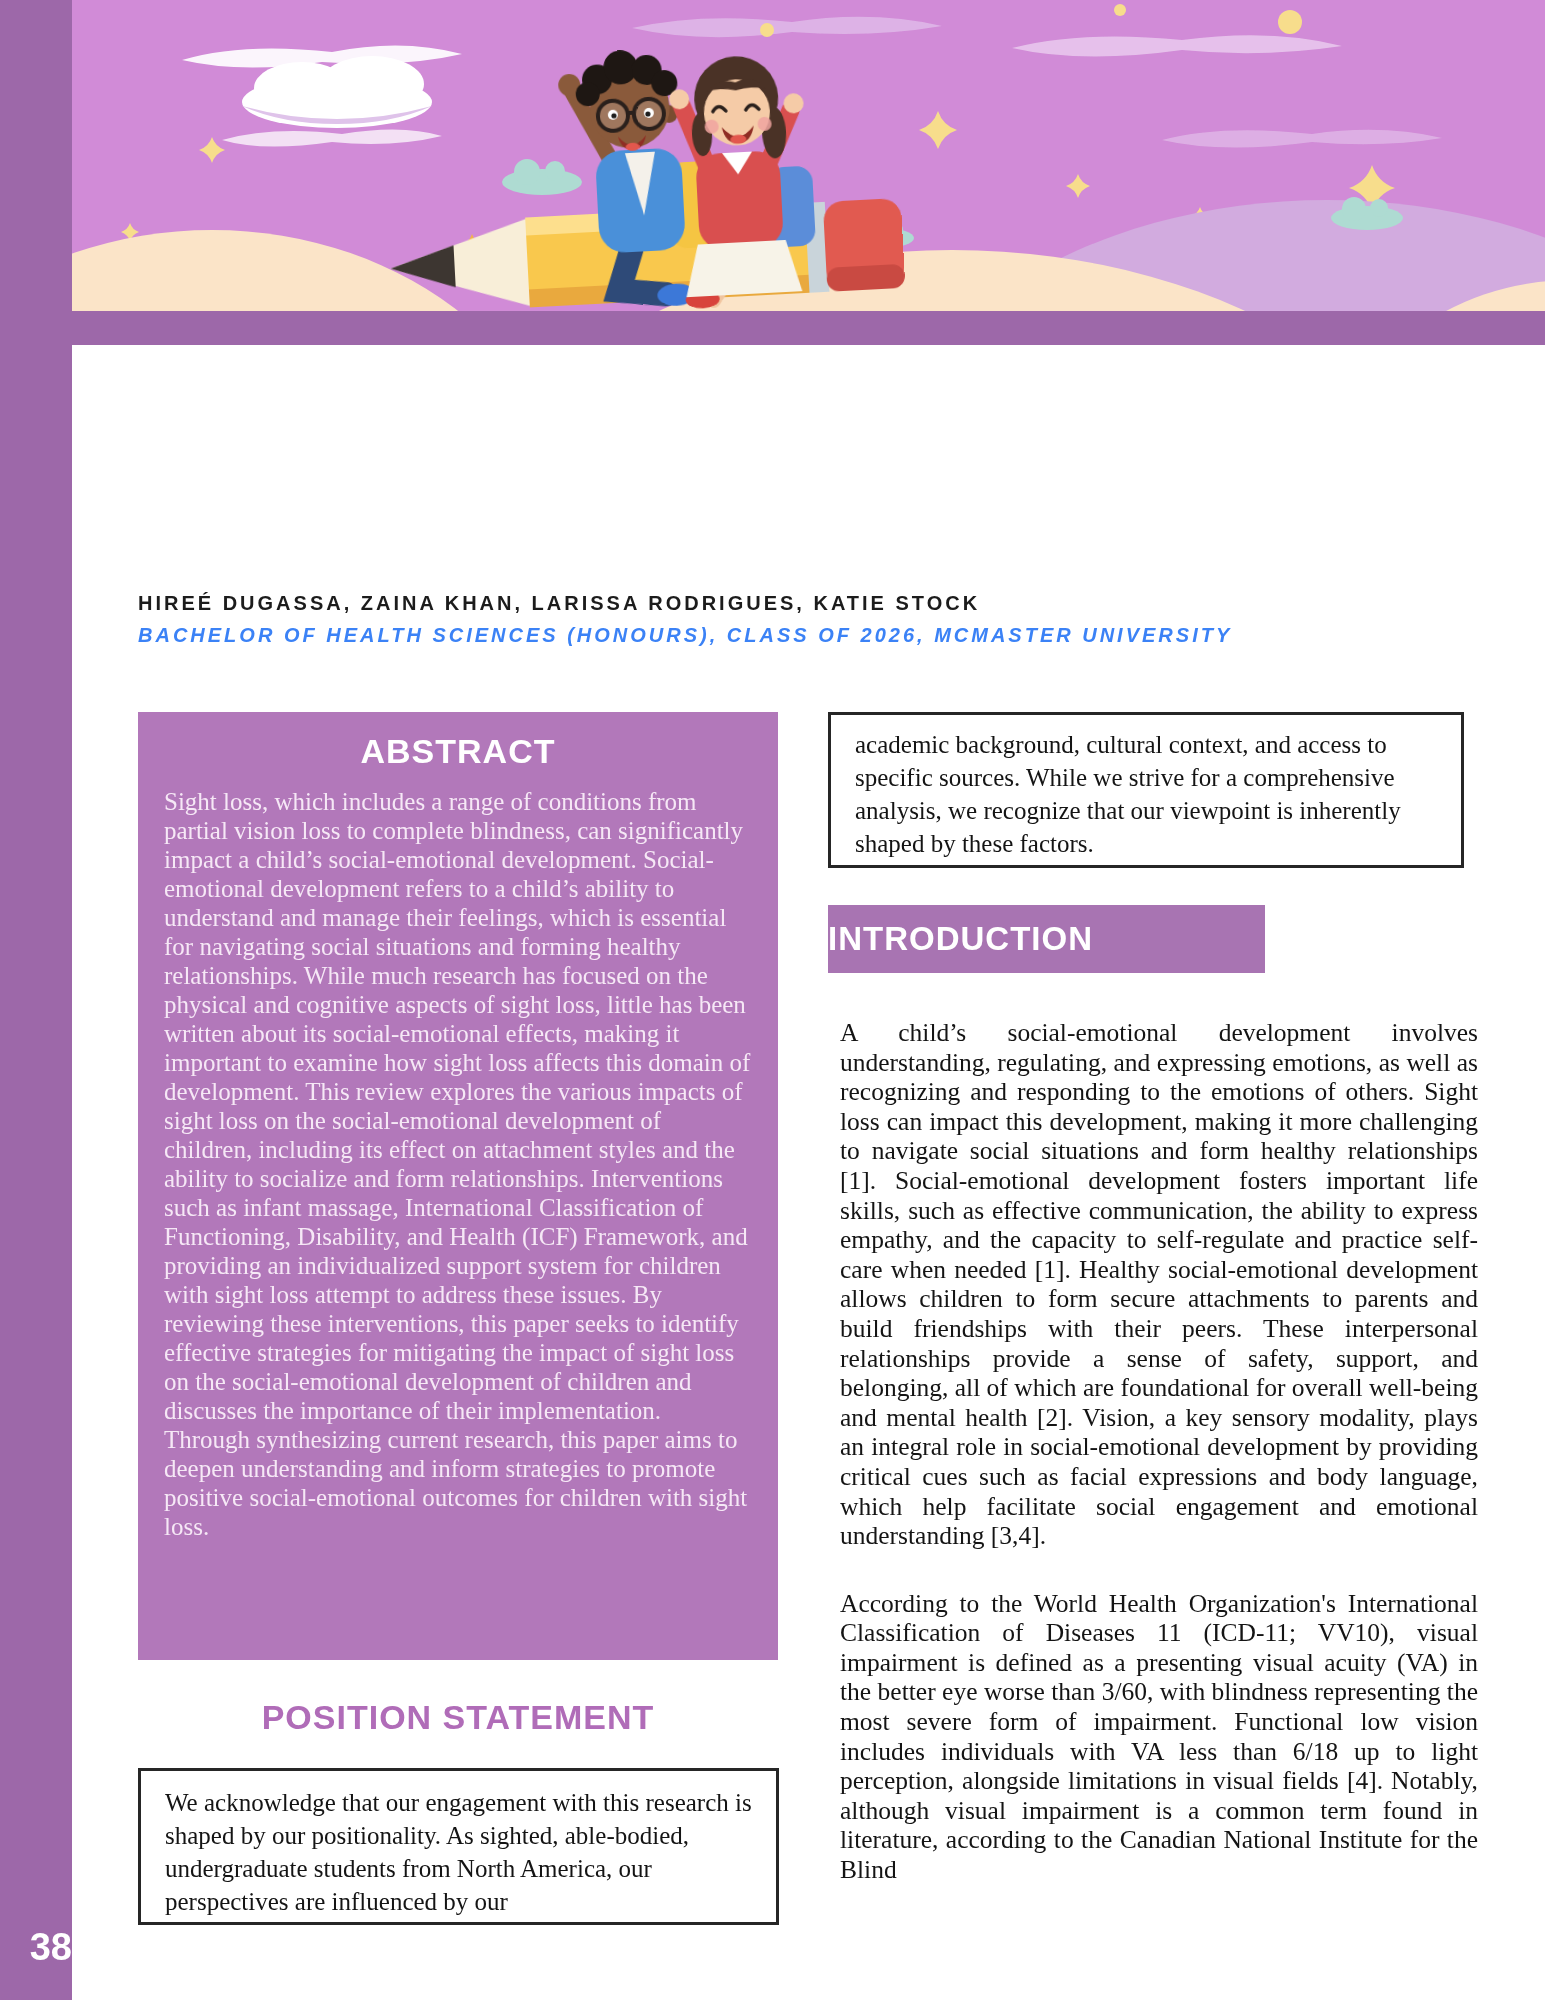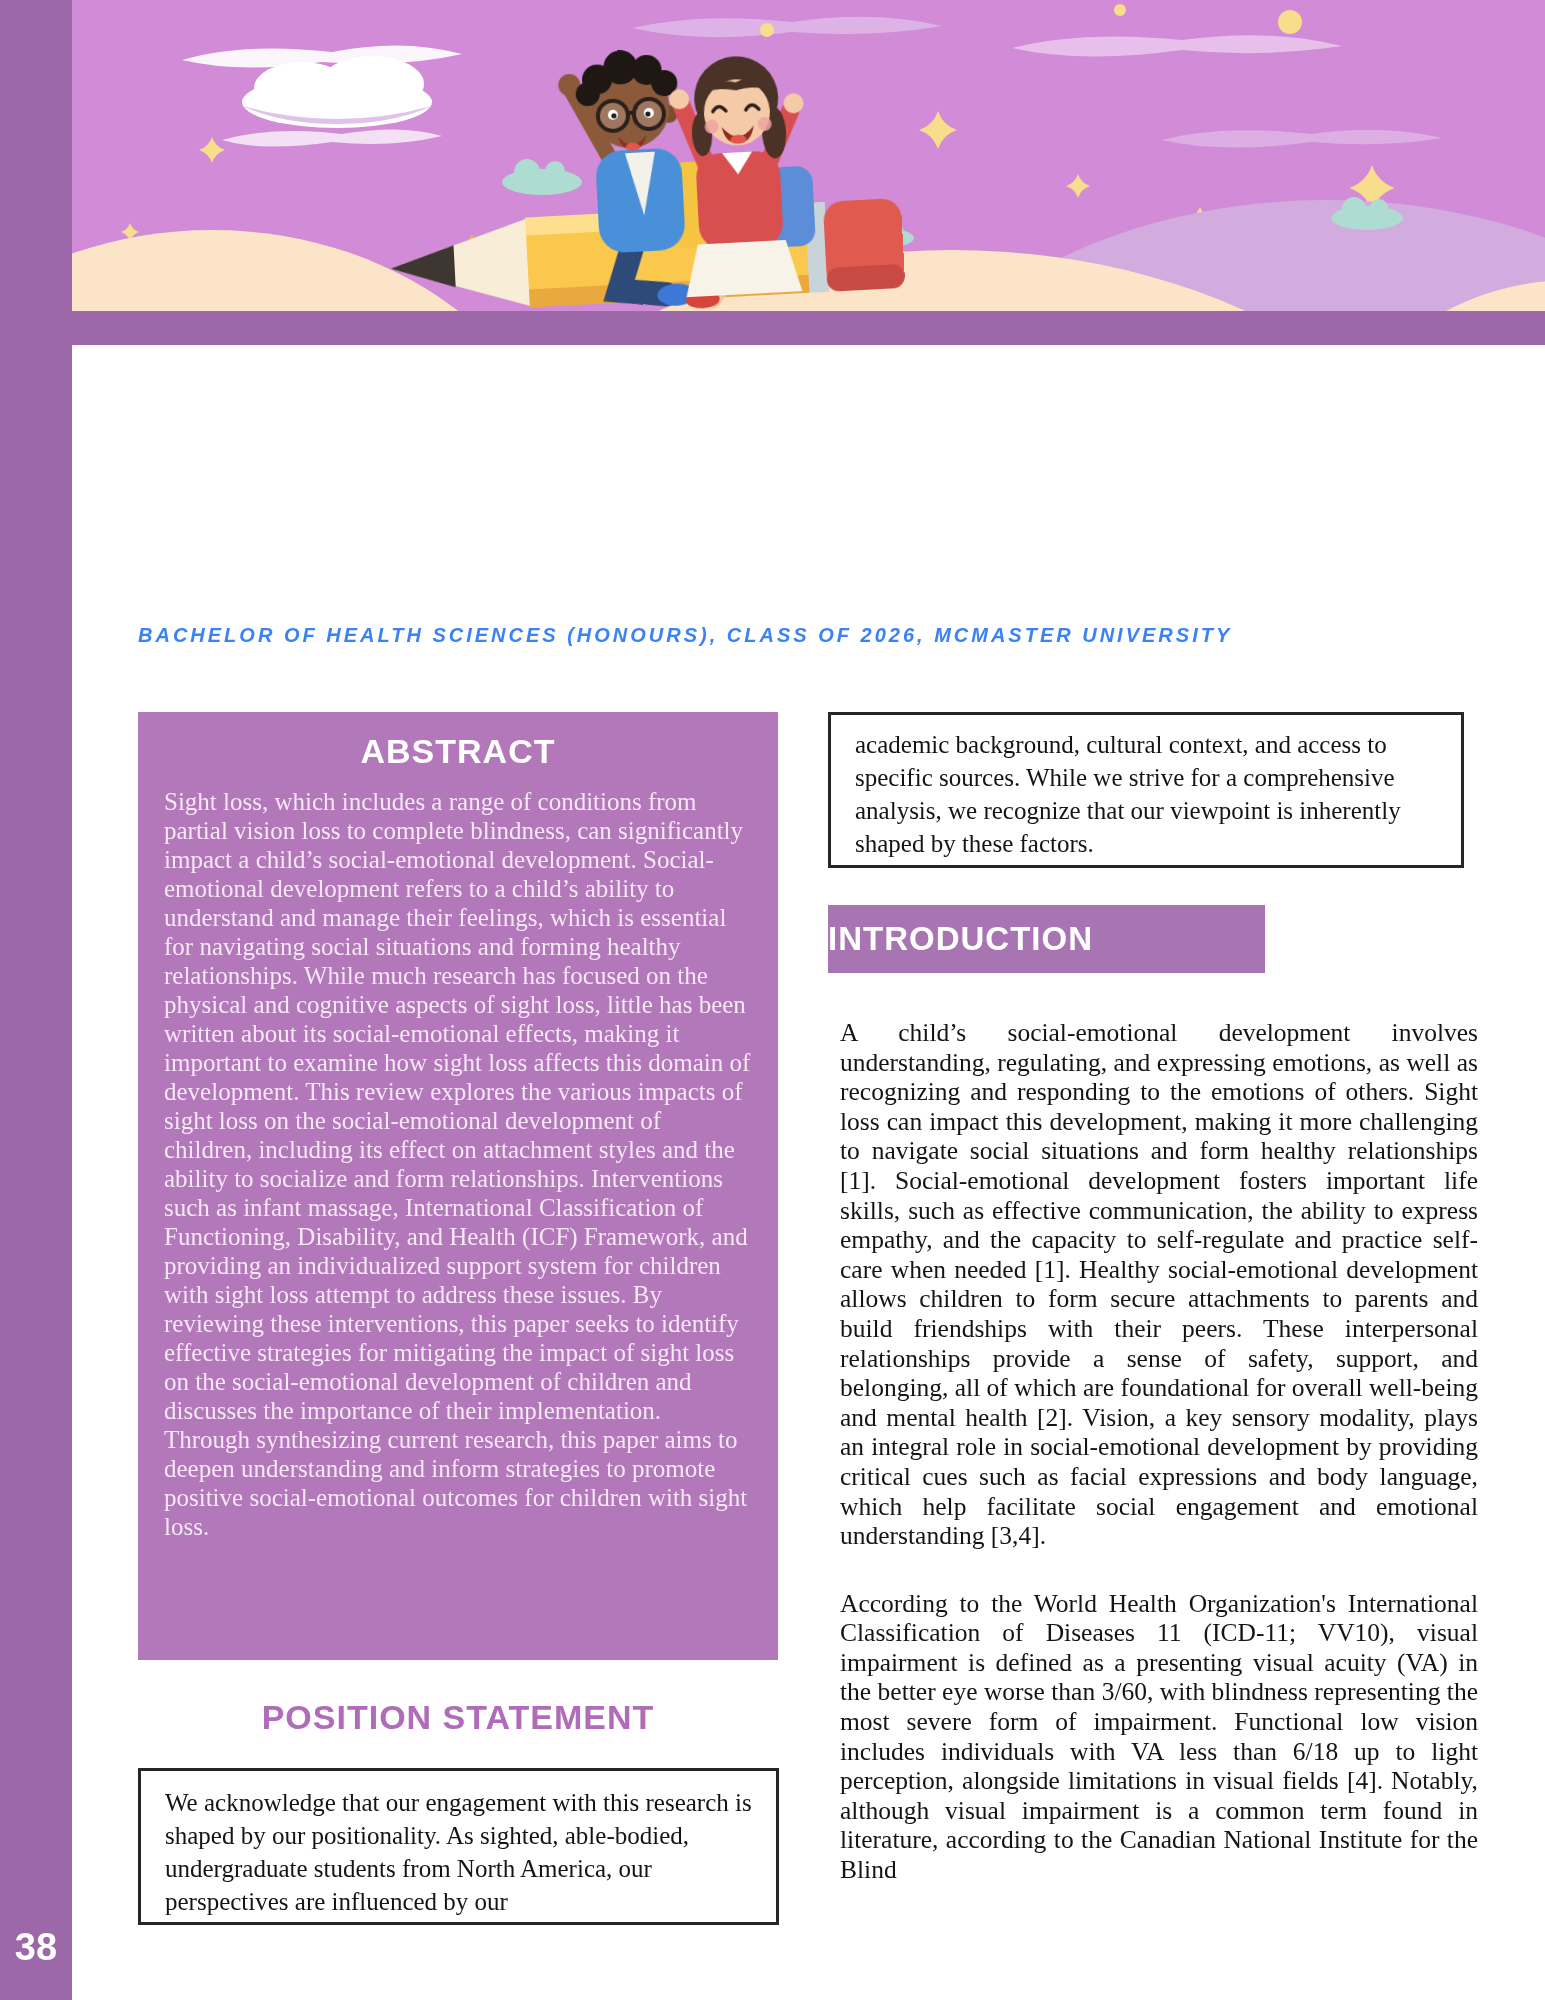--- a/index.html
+++ b/index.html
@@ -69,21 +69,21 @@
     font-family:"Liberation Sans", sans-serif;font-weight:bold;font-size:33px;letter-spacing:1px;
   }
   .intro-body{
     position:absolute;left:828px;top:1006px;width:662px;
     color:var(--body-text);font-size:25.5px;line-height:29.6px;text-align:justify;
   }
   .intro-body p{margin:12px;}
   .intro-body p + p{margin-top:38px;}
 
   .page-number{
-    position:absolute;left:0;top:1926px;width:72px;text-align:center;
+    position:absolute;left:0;top:1926px;width:72px;text-align:right;
     font-family:"Liberation Sans", sans-serif;font-weight:bold;font-size:38px;color:#ffffff;
   }
 </style>
 </head>
 <body>
 
 <div class="page">
 
   <div class="left-strip"></div>
 
@@ -196,20 +196,21 @@
         <circle cx="646" cy="131" r="7" fill="#f0a5a0" opacity="0.85"></circle>
         <circle cx="699" cy="131" r="7" fill="#f0a5a0" opacity="0.85"></circle>
         <path d="M656,132 q16,20 32,0 q-3,17 -16,17 q-13,0 -16,-17 z" fill="#8f2d24"></path>
         <ellipse cx="672" cy="145" rx="8" ry="4.5" fill="#e2574d"></ellipse>
       </g>
     </g>
   </svg>
 
   <div class="purple-band"></div>
 
+  <div class="byline">HIREÉ DUGASSA, ZAINA KHAN, LARISSA RODRIGUES, KATIE STOCK</div>
   <div class="affiliation">BACHELOR OF HEALTH SCIENCES (HONOURS), CLASS OF 2026, MCMASTER UNIVERSITY</div>
 
   <div class="abstract-box">
     <div class="abstract-heading">ABSTRACT</div>
     <div class="abstract-body">Sight loss, which includes a range of conditions from partial vision loss to complete blindness, can significantly impact a child’s social-emotional development. Social-emotional development refers to a child’s ability to understand and manage their feelings, which is essential for navigating social situations and forming healthy relationships. While much research has focused on the physical and cognitive aspects of sight loss, little has been written about its social-emotional effects, making it important to examine how sight loss affects this domain of development. This review explores the various impacts of sight loss on the social-emotional development of children, including its effect on attachment styles and the ability to socialize and form relationships. Interventions such as infant massage, International Classification of Functioning, Disability, and Health (ICF) Framework, and providing an individualized support system for children with sight loss attempt to address these issues. By reviewing these interventions, this paper seeks to identify effective strategies for mitigating the impact of sight loss on the social-emotional development of children and discusses the importance of their implementation. Through synthesizing current research, this paper aims to deepen understanding and inform strategies to promote positive social-emotional outcomes for children with sight loss.</div>
   </div>
 
   <div class="position-heading">POSITION STATEMENT</div>
   <div class="statement-box position-box">
     <span>We acknowledge that our engagement with this research is shaped by our positionality. As sighted, able-bodied, undergraduate students from North America, our perspectives are influenced by our</span>

